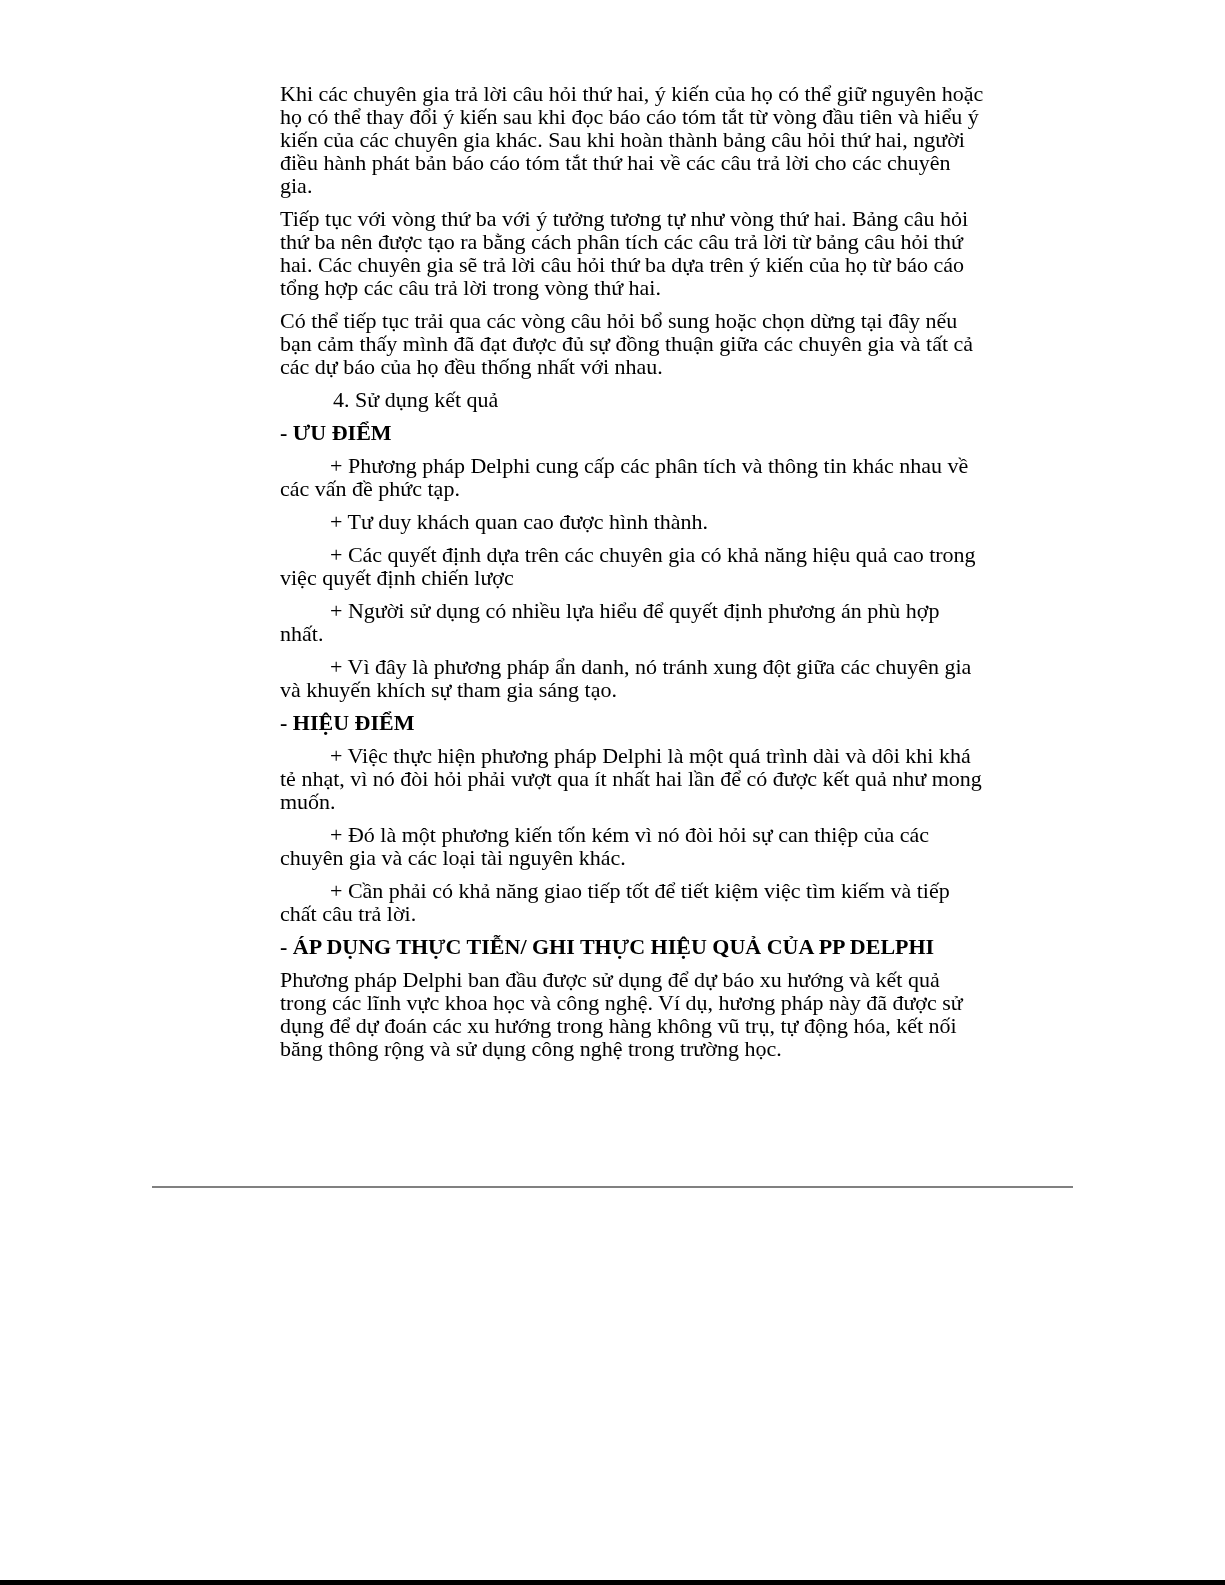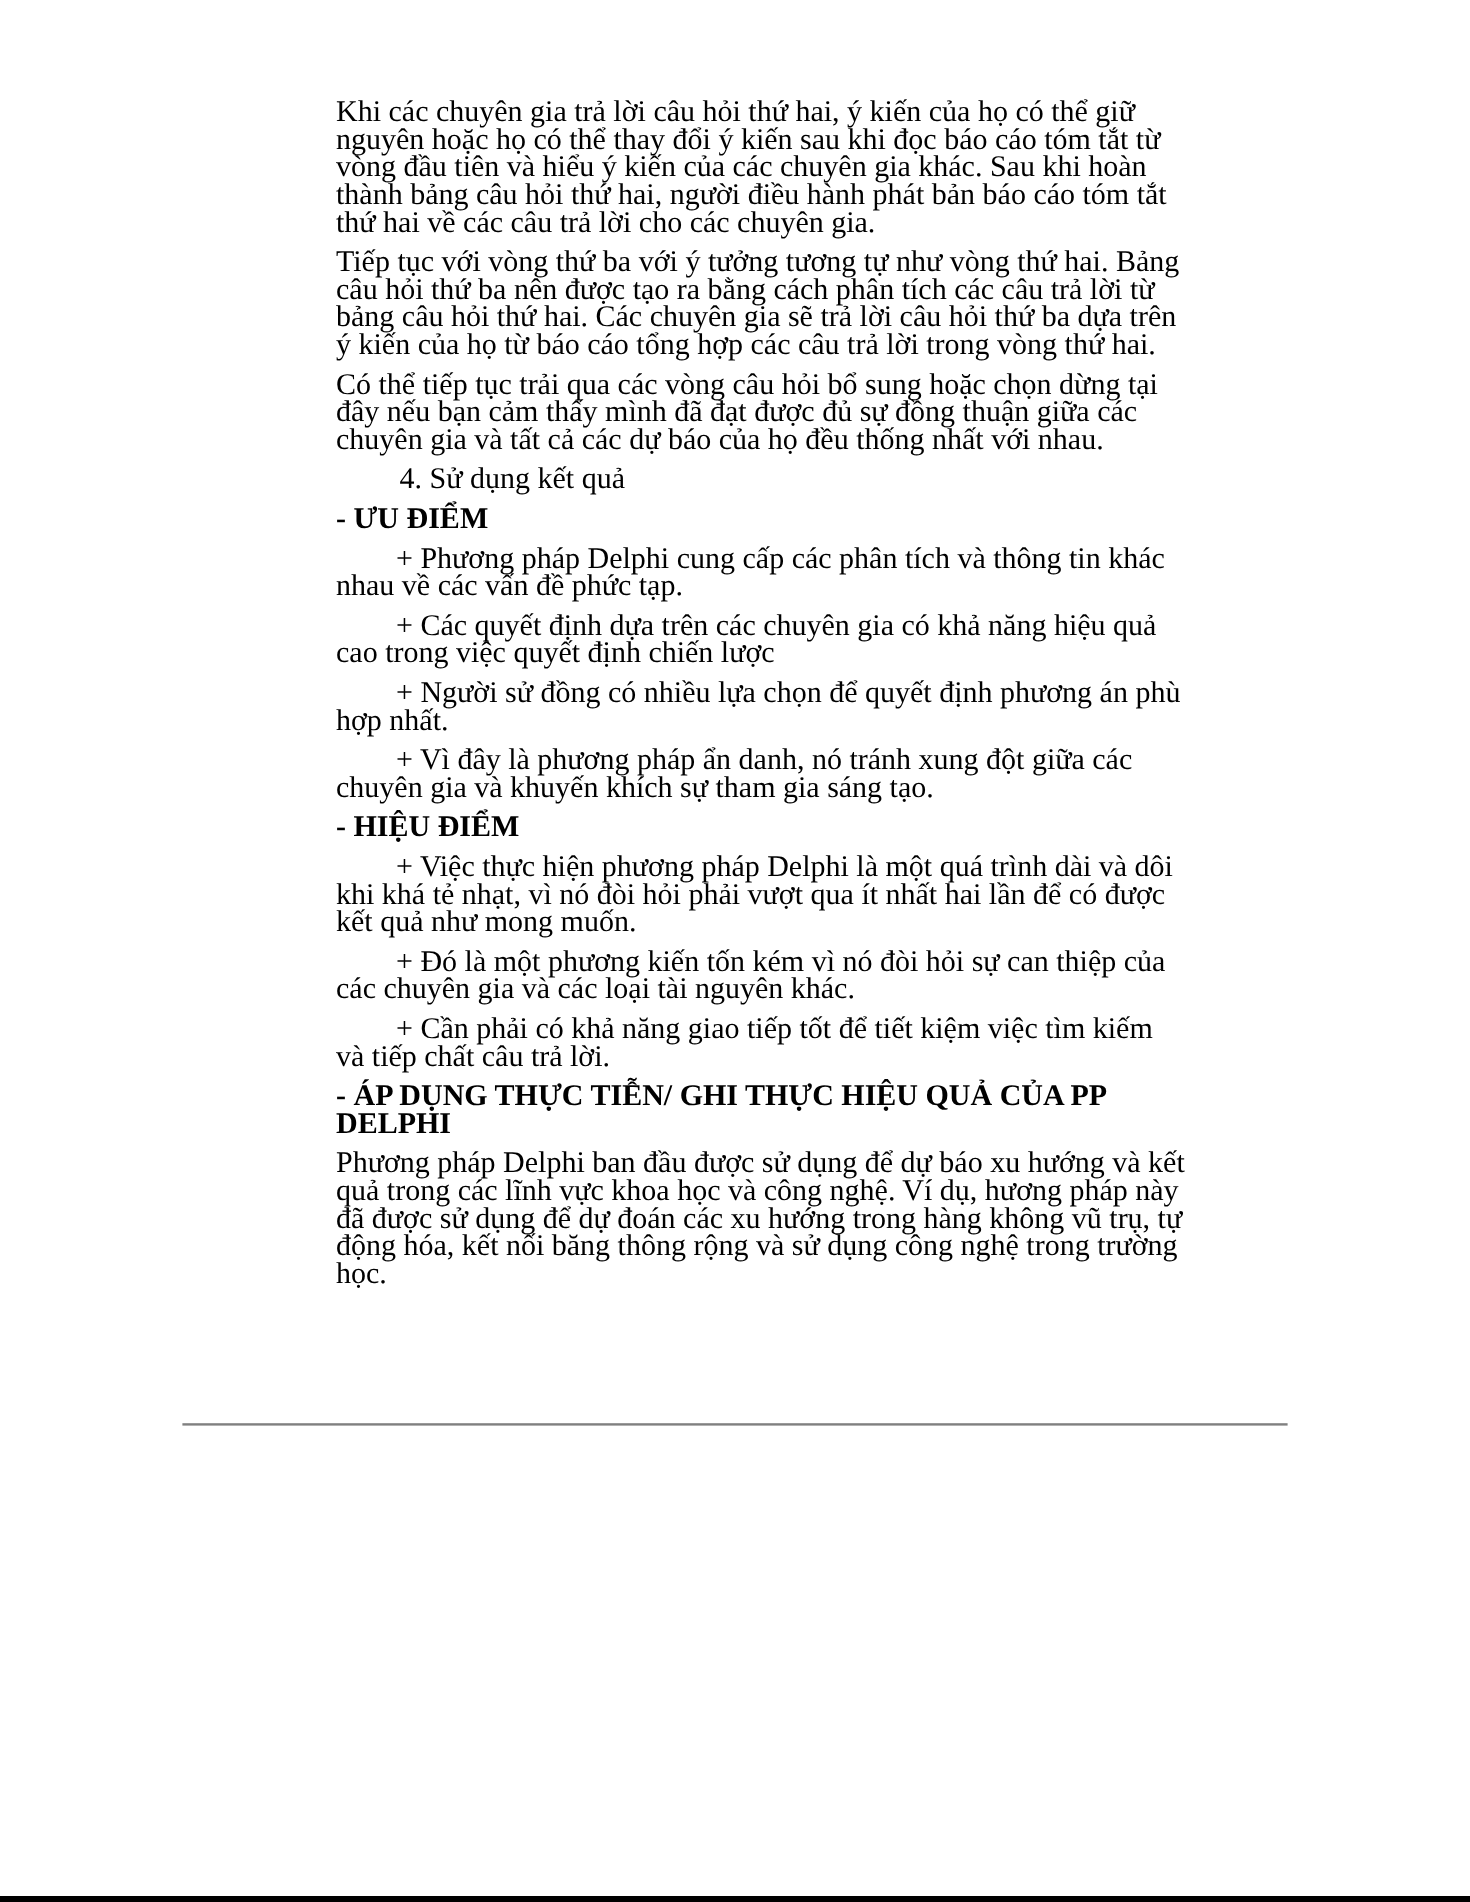--- a/index.html
+++ b/index.html
@@ -13,21 +13,21 @@
     background: #ffffff;
     font-family: "Liberation Serif", serif;
     color: #000000;
     overflow: hidden;
   }
   .text-column {
     position: absolute;
     left: 280px;
     top: 82px;
     width: 708px;
-    font-size: 25px;
+    font-size: 22px;
     line-height: 23px;
     text-align: left;
   }
   .block {
     margin: 0 0 10px 0;
   }
   .indent {
     text-indent: 50px;
   }
   .heading-italic {
@@ -63,22 +63,23 @@
   <p class="block">Tiếp tục với vòng thứ ba với ý tưởng tương tự như vòng thứ hai. Bảng câu hỏi thứ ba nên được tạo ra bằng cách phân tích các câu trả lời từ bảng câu hỏi thứ hai. Các chuyên gia sẽ trả lời câu hỏi thứ ba dựa trên ý kiến của họ từ báo cáo tổng hợp các câu trả lời trong vòng thứ hai.</p>
 
   <p class="block">Có thể tiếp tục trải qua các vòng câu hỏi bổ sung hoặc chọn dừng tại đây nếu bạn cảm thấy mình đã đạt được đủ sự đồng thuận giữa các chuyên gia và tất cả các dự báo của họ đều thống nhất với nhau.</p>
 
   <p class="block heading-italic">4. Sử dụng kết quả</p>
 
 
   <p class="block heading-bold">- ƯU ĐIỂM</p>
 
   <p class="block indent">+ Phương pháp Delphi cung cấp các phân tích và thông tin khác nhau về các vấn đề phức tạp.</p>
+  <p class="block indent">+ Tư duy khách quan cao được hình thành.</p>
   <p class="block indent">+ Các quyết định dựa trên các chuyên gia có khả năng hiệu quả cao trong việc quyết định chiến lược</p>
-  <p class="block indent">+ Người sử đồng có nhiều lựa chọn để quyết định phương án phù hợp nhất.</p>
+  <p class="block indent">+ Người sử dụng có nhiều lựa hiểu để quyết định phương án phù hợp nhất.</p>
   <p class="block indent">+ Vì đây là phương pháp ẩn danh, nó tránh xung đột giữa các chuyên gia và khuyến khích sự tham gia sáng tạo.</p>
 
   <p class="block heading-bold">- HIỆU ĐIỂM</p>
 
   <p class="block indent">+ Việc thực hiện phương pháp Delphi là một quá trình dài và dôi khi khá tẻ nhạt, vì nó đòi hỏi phải vượt qua ít nhất hai lần để có được kết quả như mong muốn.</p>
   <p class="block indent">+ Đó là một phương kiến tốn kém vì nó đòi hỏi sự can thiệp của các chuyên gia và các loại tài nguyên khác.</p>
   <p class="block indent">+ Cần phải có khả năng giao tiếp tốt để tiết kiệm việc tìm kiếm và tiếp chất câu trả lời.</p>
 
   <p class="block heading-bold">- ÁP DỤNG THỰC TIỄN/ GHI THỰC HIỆU QUẢ CỦA PP DELPHI</p>
 

